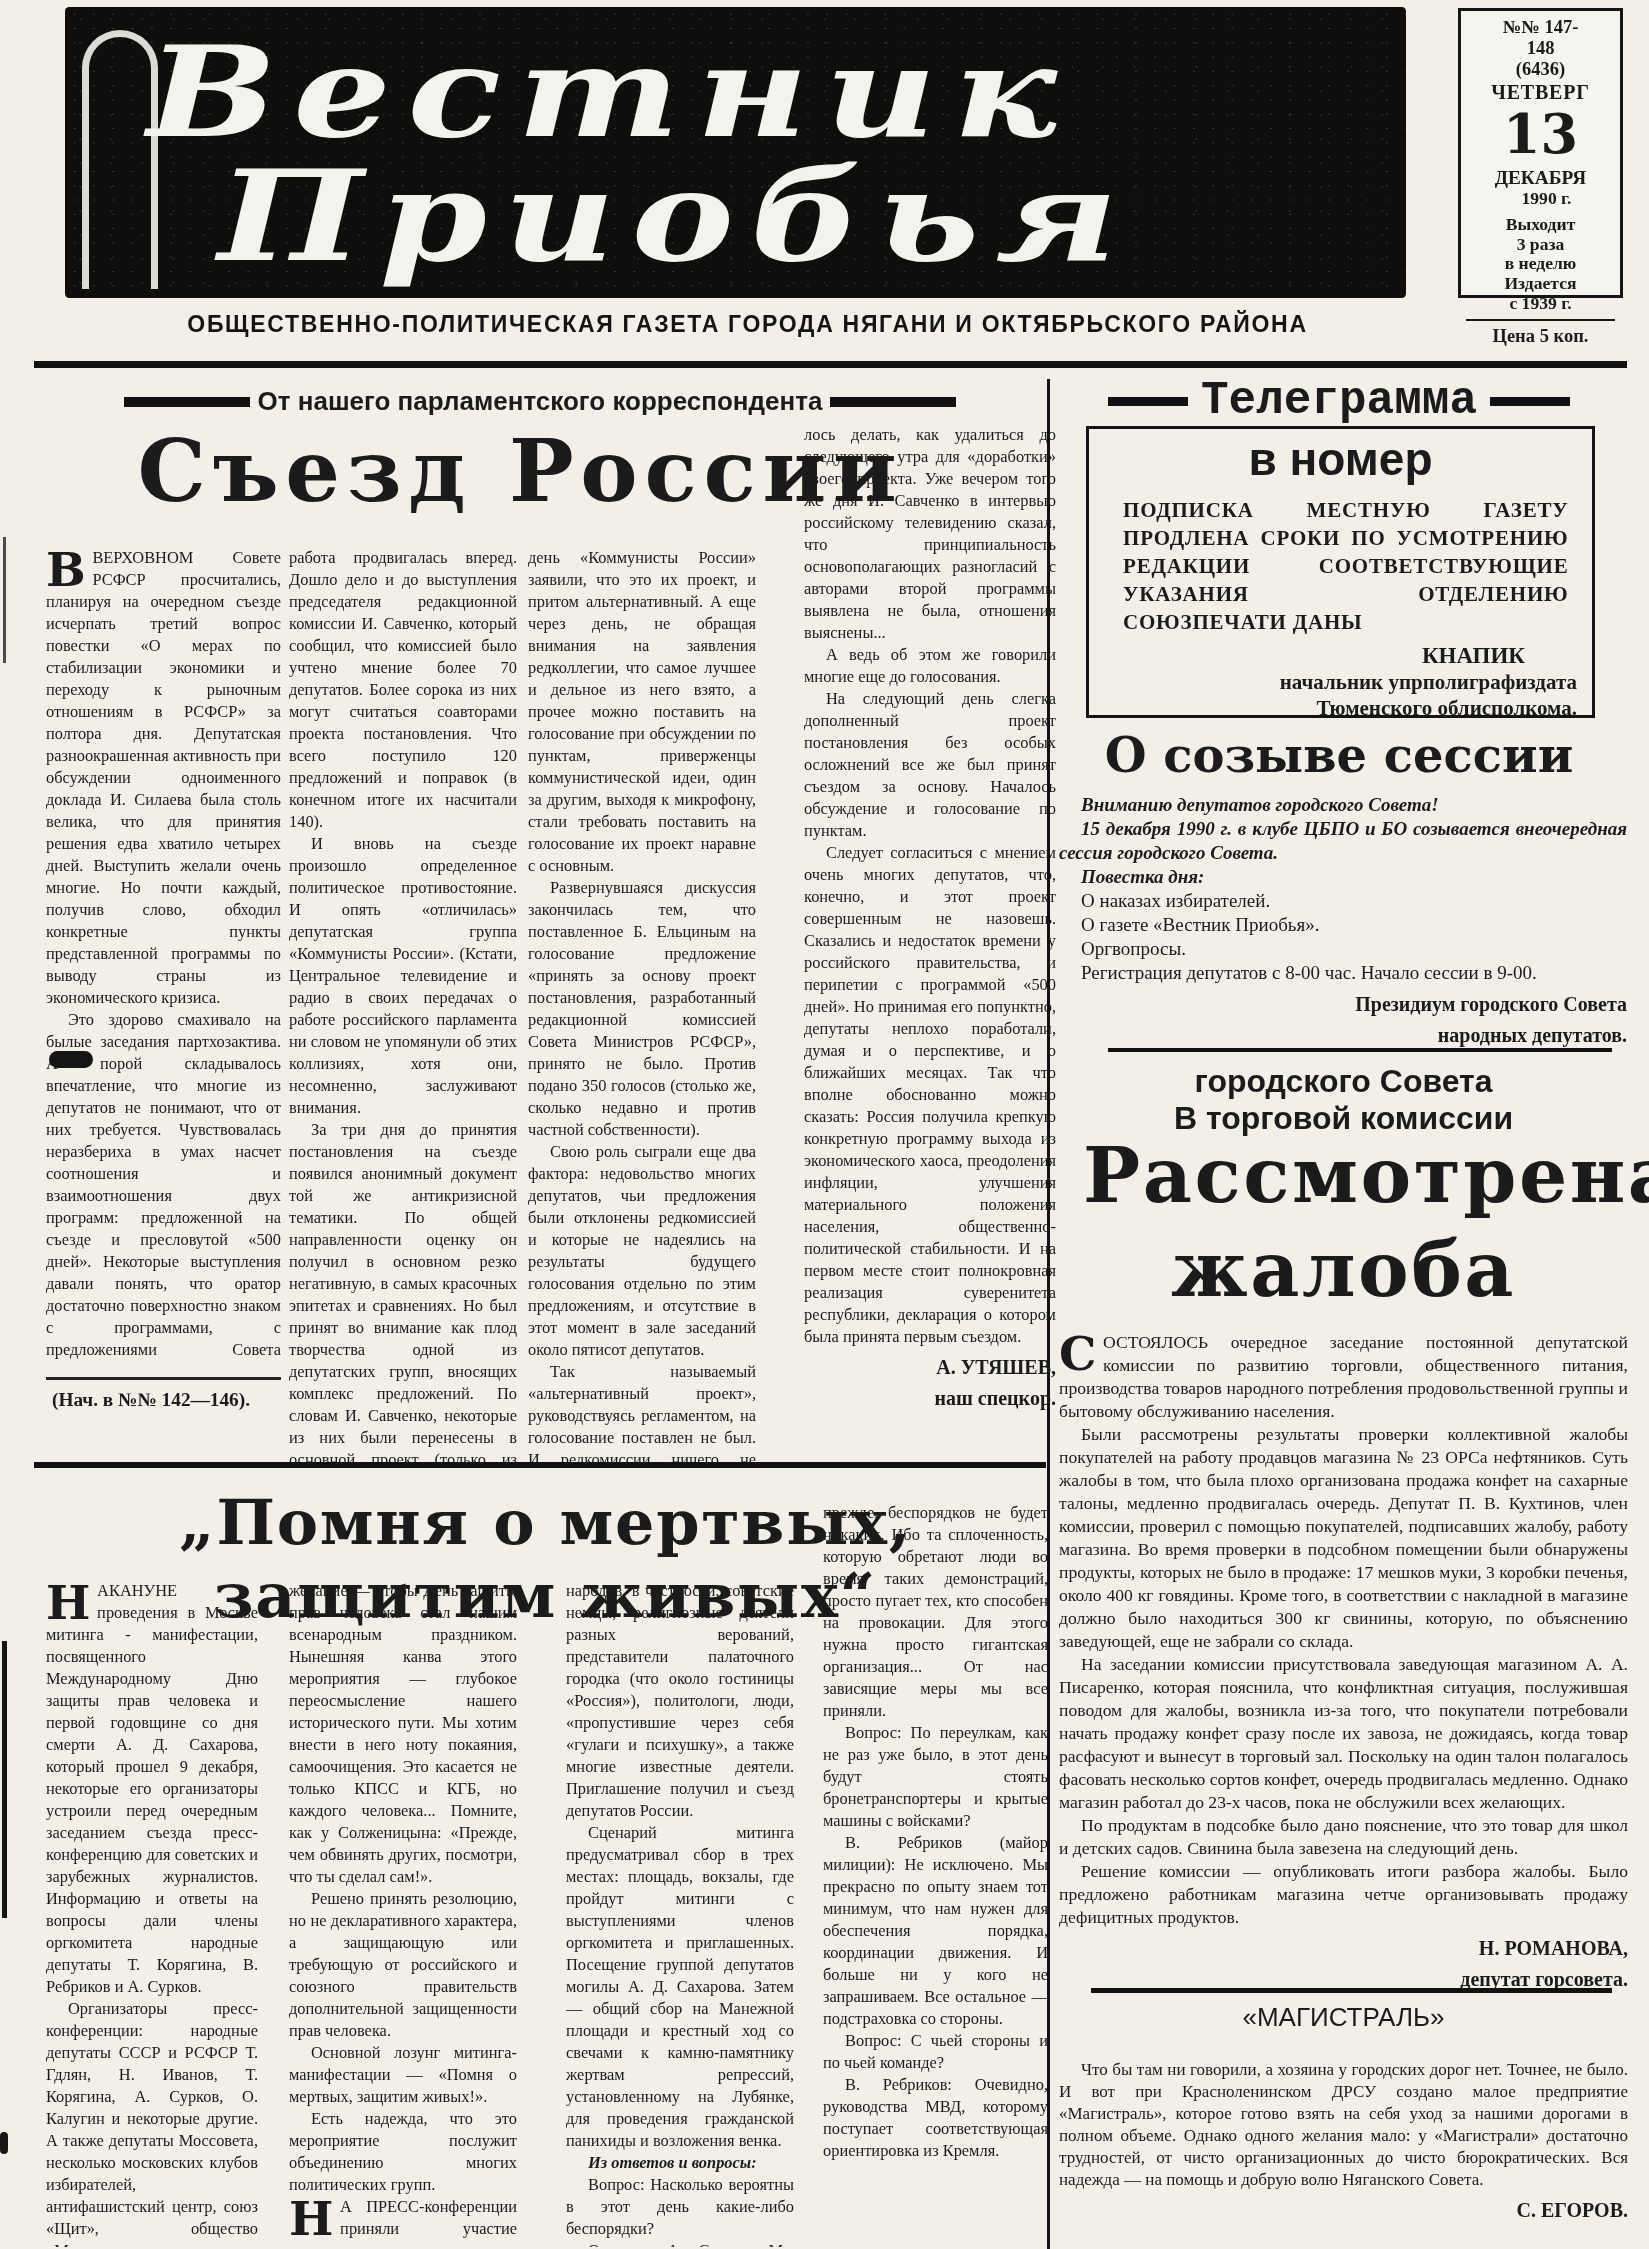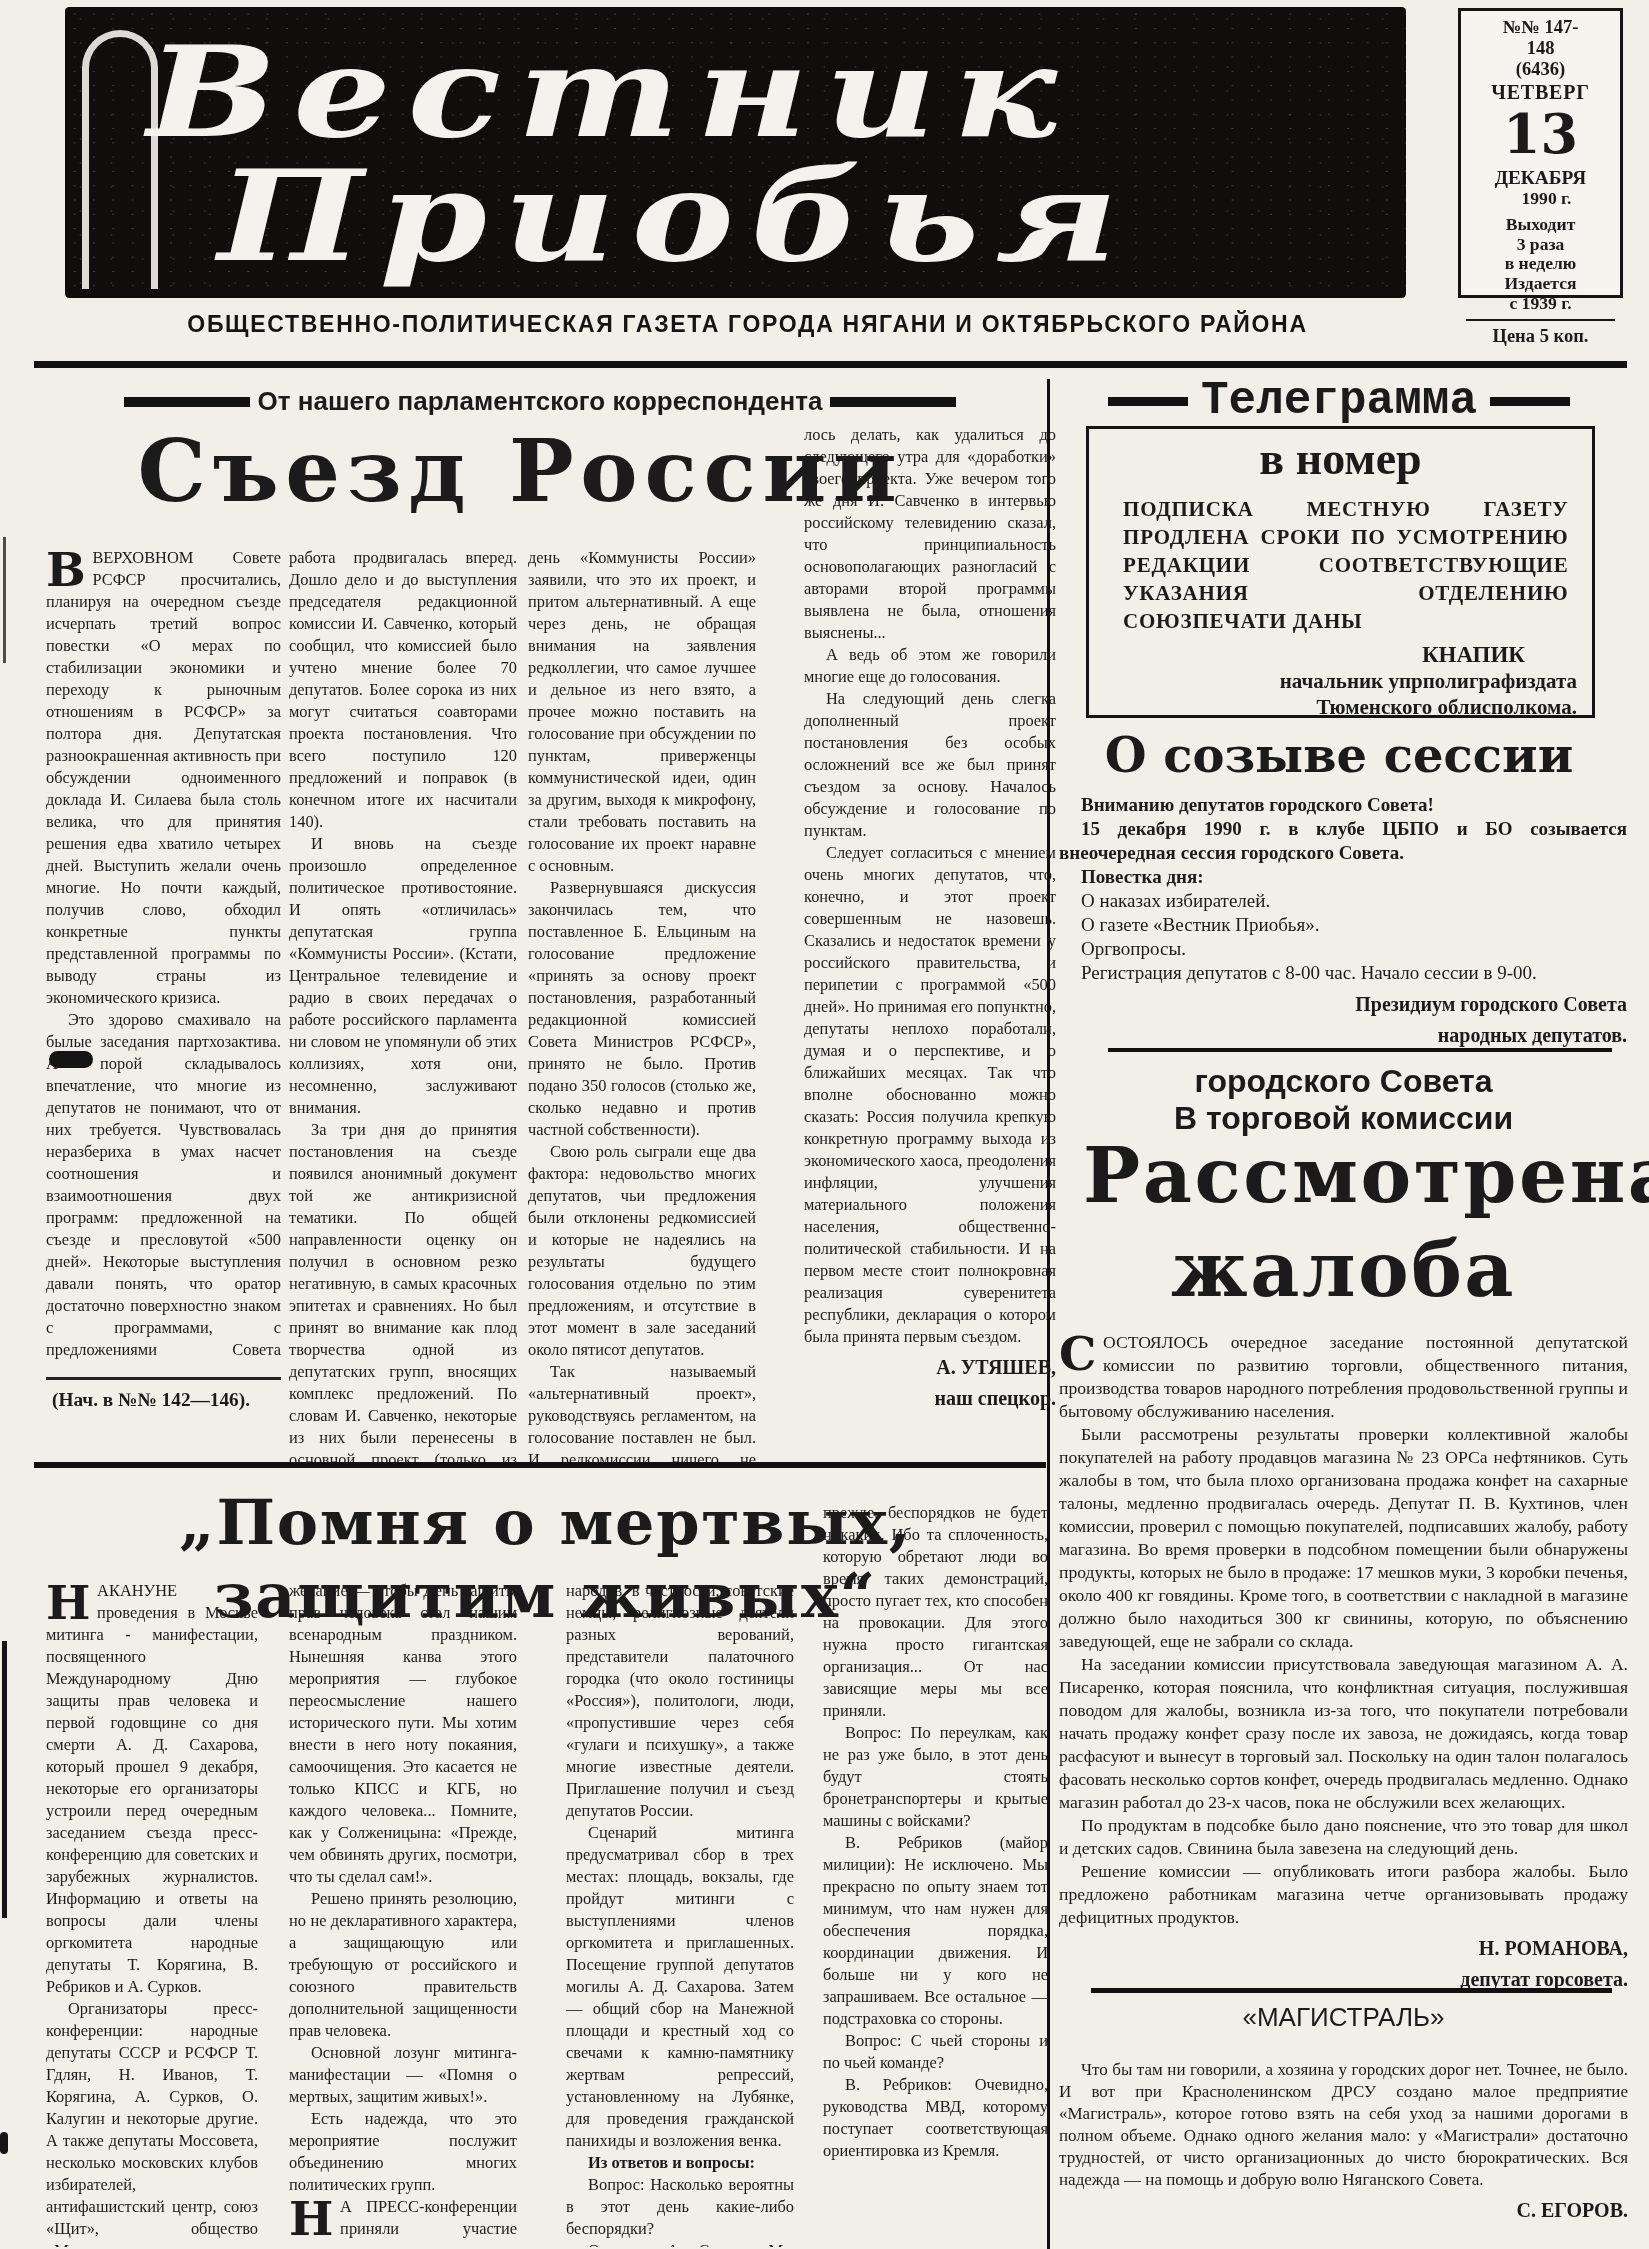--- a/index.html
+++ b/index.html
@@ -44,39 +44,39 @@
   .kicker-text{font-family:"Liberation Sans",sans-serif;font-weight:bold;font-size:26px;white-space:nowrap;}
   #c-headline{left:67px;top:420px;width:907px;text-align:center;font-family:"DejaVu Serif",serif;
     font-weight:bold;font-size:86px;letter-spacing:6.7px;}
   #m-headline{left:46px;top:1486px;width:999px;text-align:center;font-family:"DejaVu Serif",serif;
     font-weight:bold;font-size:62px;letter-spacing:1.7px;}
   
   .col{position:absolute;text-align:justify;font-family:"Liberation Serif",serif;
     font-size:16.4px;line-height:22px;overflow:hidden;}
   .col p{margin:0;text-indent:22px;}
   .col p.noind{text-indent:0;}
-  .col p.bold{font-weight:bold;}
+  .col p.bold{font-weight:bold;font-style:italic;}
   .col p.sig{text-align:right;font-weight:bold;text-indent:0;font-size:20px;margin-top:6.7px;line-height:25px;}
   .dc{float:left;font-family:"DejaVu Serif",serif;font-weight:bold;font-size:47px;line-height:37px;margin:4.2px 6.7px 0 0;}
   #c-col1{left:46px;top:547px;width:235px;height:813px;}
   #c-col1-rule{left:46px;top:1377px;width:235px;height:2.5px;background:#222;}
   #c-col1-note{left:52px;top:1389px;width:235px;font-weight:bold;font-size:19.3px;}
   #c-col2{left:289px;top:547px;width:228px;height:915px;}
   #c-col3{left:528px;top:547px;width:228px;height:915px;}
   #c-col4{left:804px;top:424px;width:252px;height:1041px;}
   #m-col1{left:46px;top:1580px;width:212px;height:667px;}
   #m-col2{left:289px;top:1580px;width:228px;height:667px;}
   #m-col3{left:566px;top:1580px;width:228px;height:667px;}
   #m-col4{left:823px;top:1502px;width:225px;height:667px;}
   
   #tele-head1{left:1062px;top:378px;width:554px;display:flex;align-items:center;justify-content:center;gap:13.4px;}
   #tele-head1 .kbar{width:80px;height:8.4px;}
   .tele-title{font-family:Liberation Mono, monospace;font-weight:bold;font-size:46px;line-height:47px;white-space:nowrap;}
   #tele-box{left:1086px;top:426px;width:509px;height:292px;border:3.4px solid #141414;box-sizing:border-box;}
-  #tele-head2{text-align:center;font-family:Liberation Serif, serif;font-weight:bold;font-size:46px;margin-top:3.4px;}
+  #tele-head2{text-align:center;font-family:Liberation Sans, sans-serif;font-weight:bold;font-size:46px;margin-top:3.4px;}
   #tele-body{margin:10px 23.5px 0 34px;font-weight:bold;font-size:21px;line-height:28px;text-align:justify;letter-spacing:0.8px;}
   #tele-signer{text-align:right;padding-right:67px;font-weight:bold;font-size:23px;margin-top:6.7px;}
   #tele-role1,#tele-role2{text-align:right;padding-right:15px;font-weight:bold;font-size:21px;line-height:26px;}
   
   #sess-head{left:1062px;top:727px;width:554px;text-align:center;font-family:"DejaVu Serif",serif;
     font-weight:bold;font-size:48px;}
   #sess-body{left:1059px;top:793px;width:568px;font-size:19px;line-height:24px;}
   #rule-sess{left:1108px;top:1048px;width:504px;height:4.2px;}
   
   #t-kicker{left:1083px;top:1063px;width:521px;text-align:center;font-family:"Liberation Sans",sans-serif;

